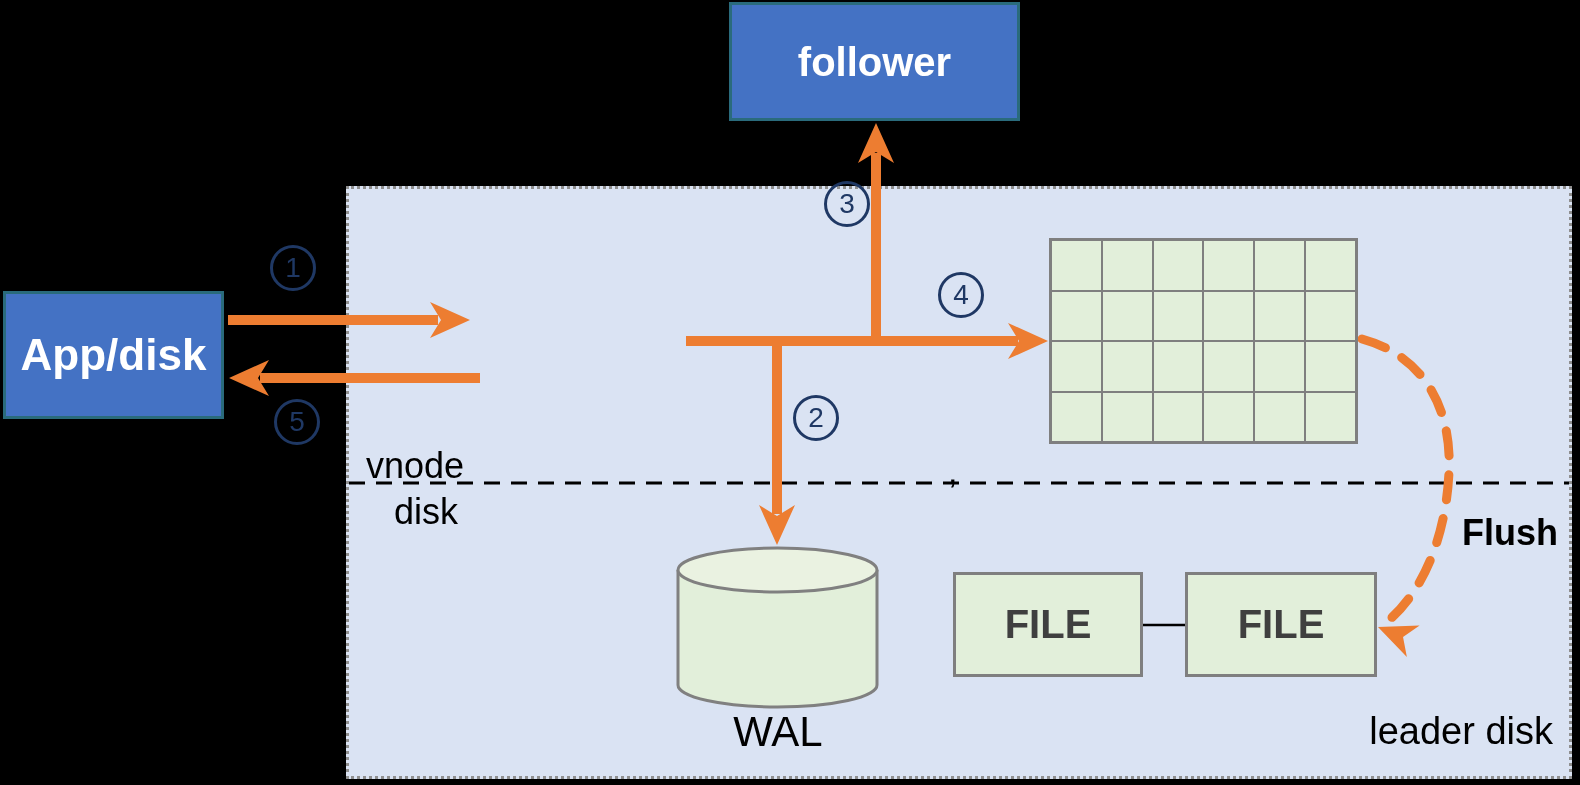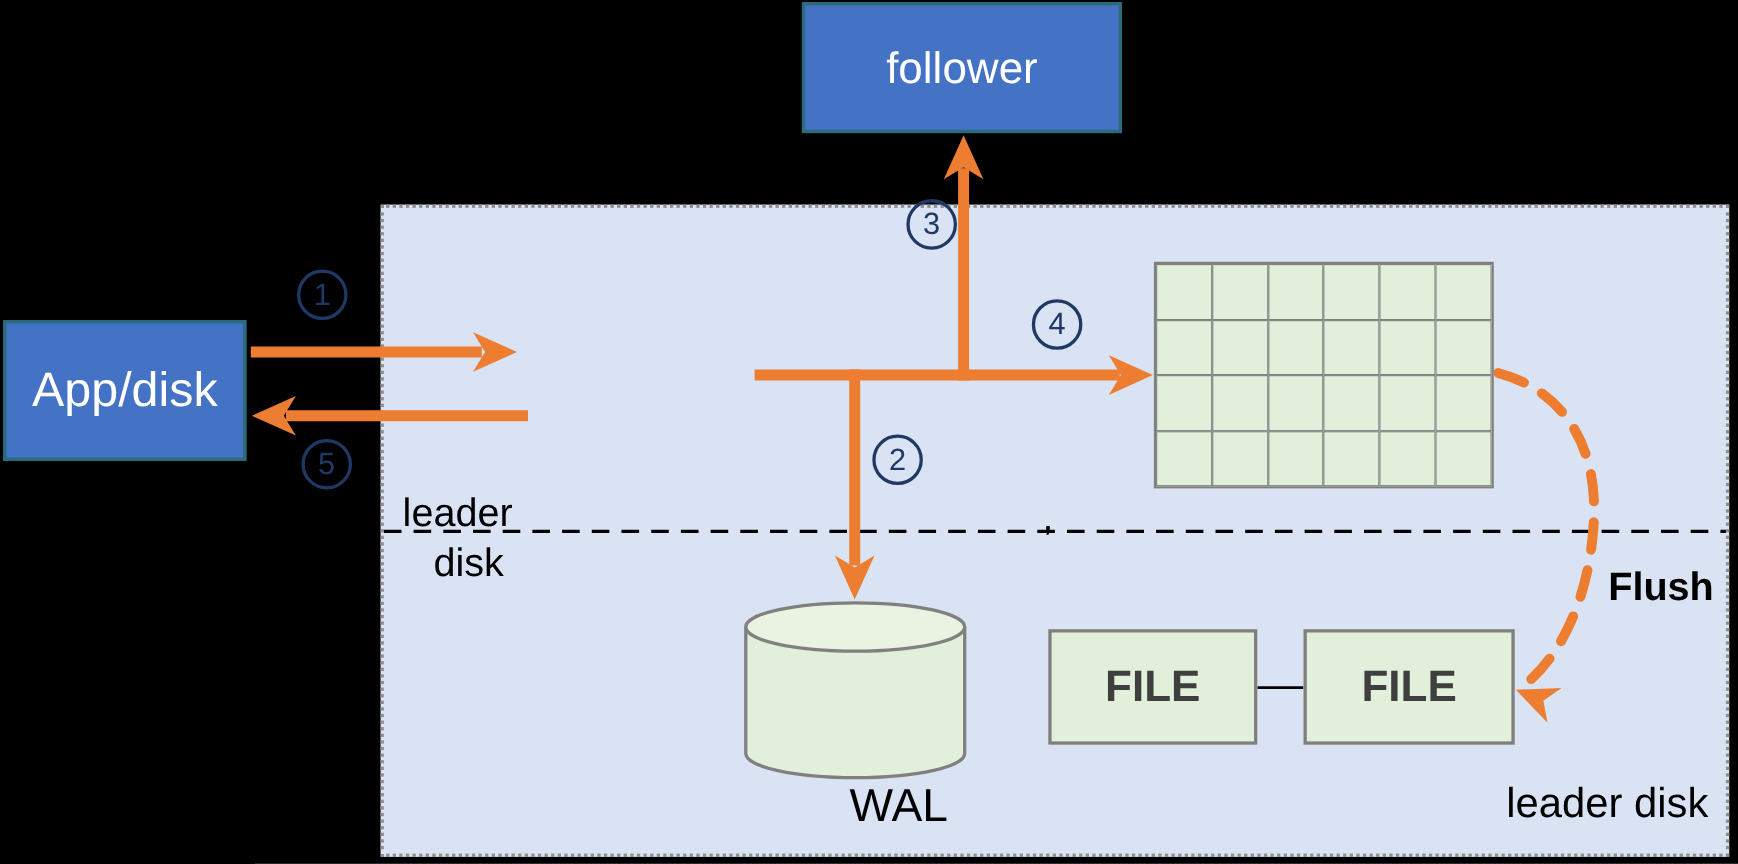--- a/index.html
+++ b/index.html
@@ -8,21 +8,21 @@
     font-family:"Liberation Sans","DejaVu Sans",sans-serif;
   }
   
   #panel{
     position:absolute;left:346px;top:186px;width:1226px;height:593px;
     background:#DAE3F3;border:3px dotted #8f8f8f;box-sizing:border-box;
   }
   
   .bluebox{
     position:absolute;background:#4472C4;border:3px solid #2A6B7C;box-sizing:border-box;
-    color:#fff;font-weight:normal;display:flex;align-items:center;justify-content:center;
+    color:#fff;font-weight:bold;display:flex;align-items:center;justify-content:center;
     text-align:center;
   }
   #follower-box{left:729px;top:2px;width:291px;height:119px;font-size:40px;line-height:1.15;}
   #app-box{left:3px;top:291px;width:221px;height:128px;font-size:44px;}
   
   #write-circle{
     position:absolute;left:475px;top:251px;width:215px;height:190px;border-radius:50%;
     background:#E2EFDA;border:3px solid #7F7F7F;box-sizing:border-box;
     display:flex;align-items:center;justify-content:center;
     font-size:42px;font-weight:bold;color:#3F3F3F;
@@ -38,21 +38,21 @@
     position:absolute;top:572px;height:105px;background:#E2EFDA;border:3px solid #7F7F7F;
     box-sizing:border-box;display:flex;align-items:center;justify-content:center;
     font-size:40px;font-weight:bold;color:#3F3F3F;
   }
   #file-box-1{left:953px;width:190px;}
   #file-box-2{left:1185px;width:192px;}
   
   .lbl{position:absolute;color:#000;white-space:nowrap;}
   #lbl-memory{left:366px;top:445px;font-size:36px;}
   #lbl-disk{left:366px;top:491px;font-size:36px;margin-left:28px;}
-  #lbl-wal{left:817px;top:708px;font-size:42px;transform:translateX(-50%);}
+  #lbl-wal{left:778px;top:708px;font-size:42px;transform:translateX(-50%);}
   #lbl-flush{left:1462px;top:512px;font-size:36px;font-weight:bold;}
   #lbl-leader{left:1553px;top:710px;font-size:38px;transform:translateX(-100%);}
   #stray-comma{left:948px;top:452px;font-size:34px;}
   
   .step{
     position:absolute;width:40px;height:40px;border:3px solid #1F3864;border-radius:50%;
     color:#1F3864;font-size:28px;font-weight:normal;display:flex;align-items:center;
     justify-content:center;background:transparent;box-sizing:content-box;
   }
   #step-1{left:270px;top:245px;}
@@ -152,21 +152,21 @@
       <div class="cell"></div>
     </div>
 
   <div id="file-box-1" class="filebox">
     <span>FILE</span>
   </div>
   <div id="file-box-2" class="filebox">
     <span>FILE</span>
   </div>
 
-  <div id="lbl-memory" class="lbl">leader</div>
+  <div id="lbl-memory" class="lbl">vnode</div>
   <div id="lbl-disk" class="lbl">disk</div>
   <div id="lbl-wal" class="lbl">WAL</div>
   <div id="lbl-flush" class="lbl">Flush</div>
   <div id="lbl-leader" class="lbl">leader disk</div>
   <div id="stray-comma" class="lbl">,</div>
 
   <div id="step-1" class="step">
     <span>1</span>
   </div>
   <div id="step-2" class="step">

